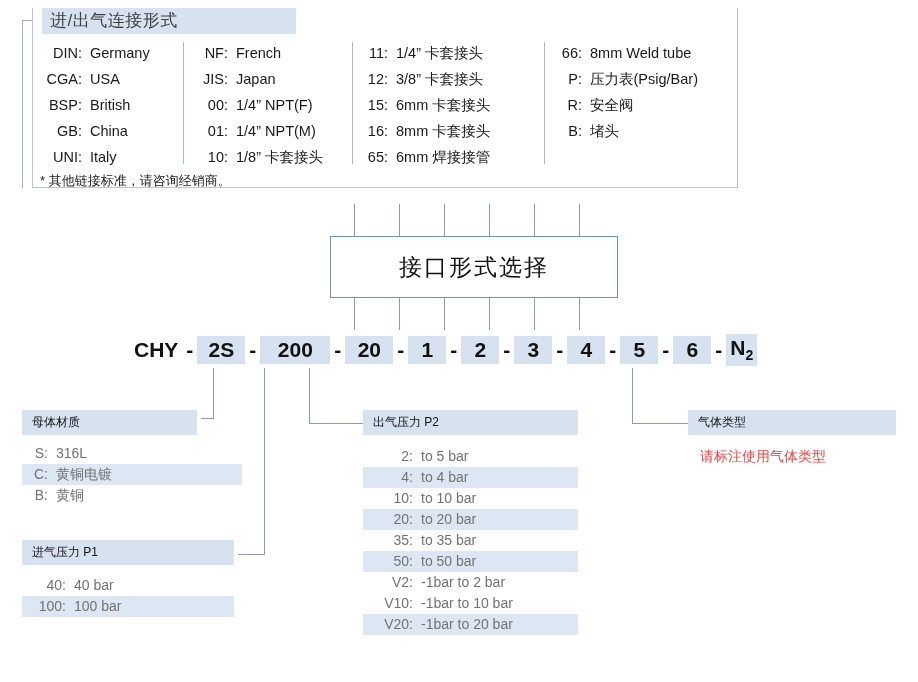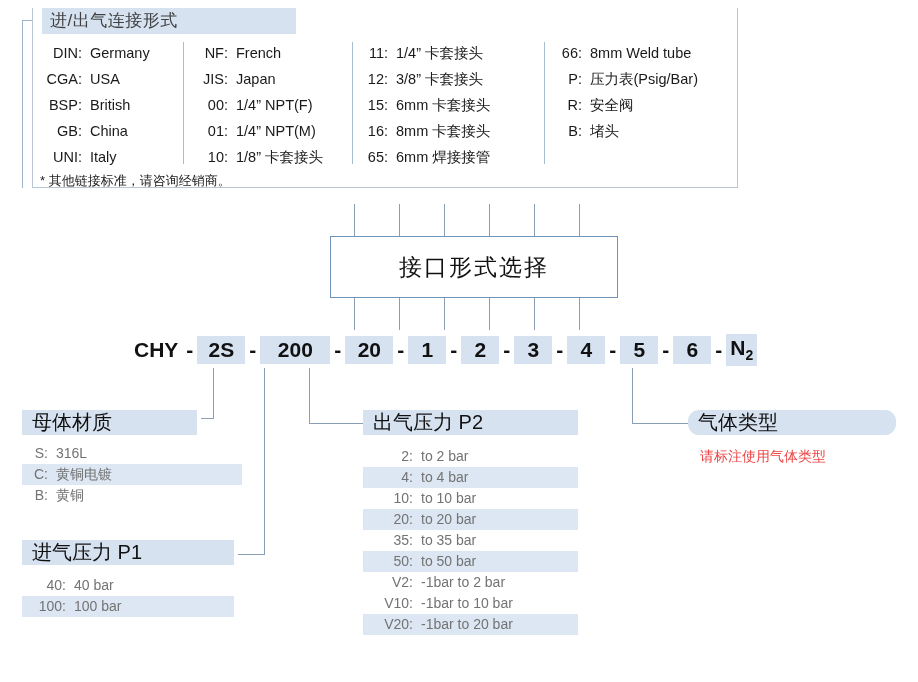--- a/index.html
+++ b/index.html
@@ -71,21 +71,21 @@
   .dash{padding:0 4px;}
   .sub{font-size:14px;vertical-align:sub;}
 
   
   .ln-v{background:#8a9fb4;width:1px;}
   .ln-h{background:#8a9fb4;height:1px;}
 
   
   .blk-title{
     background:#d6e2f0;
-    font-size:20px;
+    font-size:12px;
     height:25px;line-height:25px;
     padding-left:10px;
     box-sizing:border-box;
     color:#111;
     white-space:nowrap;
   }
   .list{font-size:14px;color:#737373;}
   .li{height:21px;line-height:21px;white-space:nowrap;}
   .li.z{background:#dce7f3;}
   .li .k{display:inline-block;text-align:right;}
@@ -202,25 +202,25 @@
   </div>
 
 <div class="abs blk-title" style="left:22px;top:540px;width:212px;">进气压力 P1</div>
 <div class="abs list" id="inlet-pressure-list" style="left:22px;top:575px;width:212px;">
     <div class="li"><span class="k" style="width: 36px; margin-left: 8px;">40:</span><span class="v" style="margin-left: 8px;">40 bar</span></div>
     <div class="li z"><span class="k" style="width: 36px; margin-left: 8px;">100:</span><span class="v" style="margin-left: 8px;">100 bar</span></div>
   </div>
 
 <div class="abs blk-title" style="left:363px;top:410px;width:215px;">出气压力 P2</div>
 <div class="abs list" id="outlet-pressure-list" style="left:363px;top:446px;width:215px;">
-    <div class="li"><span class="k" style="width: 42px; margin-left: 8px;">2:</span><span class="v" style="margin-left: 8px;">to 2 bar</span></div>
+    <div class="li"><span class="k" style="width: 42px; margin-left: 8px;">2:</span><span class="v" style="margin-left: 8px;">to 5 bar</span></div>
     <div class="li z"><span class="k" style="width: 42px; margin-left: 8px;">4:</span><span class="v" style="margin-left: 8px;">to 4 bar</span></div>
     <div class="li"><span class="k" style="width: 42px; margin-left: 8px;">10:</span><span class="v" style="margin-left: 8px;">to 10 bar</span></div>
     <div class="li z"><span class="k" style="width: 42px; margin-left: 8px;">20:</span><span class="v" style="margin-left: 8px;">to 20 bar</span></div>
     <div class="li"><span class="k" style="width: 42px; margin-left: 8px;">35:</span><span class="v" style="margin-left: 8px;">to 35 bar</span></div>
     <div class="li z"><span class="k" style="width: 42px; margin-left: 8px;">50:</span><span class="v" style="margin-left: 8px;">to 50 bar</span></div>
     <div class="li"><span class="k" style="width: 42px; margin-left: 8px;">V2:</span><span class="v" style="margin-left: 8px;">-1bar to 2 bar</span></div>
     <div class="li"><span class="k" style="width: 42px; margin-left: 8px;">V10:</span><span class="v" style="margin-left: 8px;">-1bar to 10 bar</span></div>
     <div class="li z"><span class="k" style="width: 42px; margin-left: 8px;">V20:</span><span class="v" style="margin-left: 8px;">-1bar to 20 bar</span></div>
   </div>
 
-<div class="abs blk-title" style="left:688px;top:410px;width:208px;border-radius:11px;">气体类型</div>
+<div class="abs blk-title" style="left:688px;top:410px;width:208px;">气体类型</div>
 <div class="abs" id="gas-note" style="left:700px;top:448px;">请标注使用气体类型</div>
 
 </body></html>

